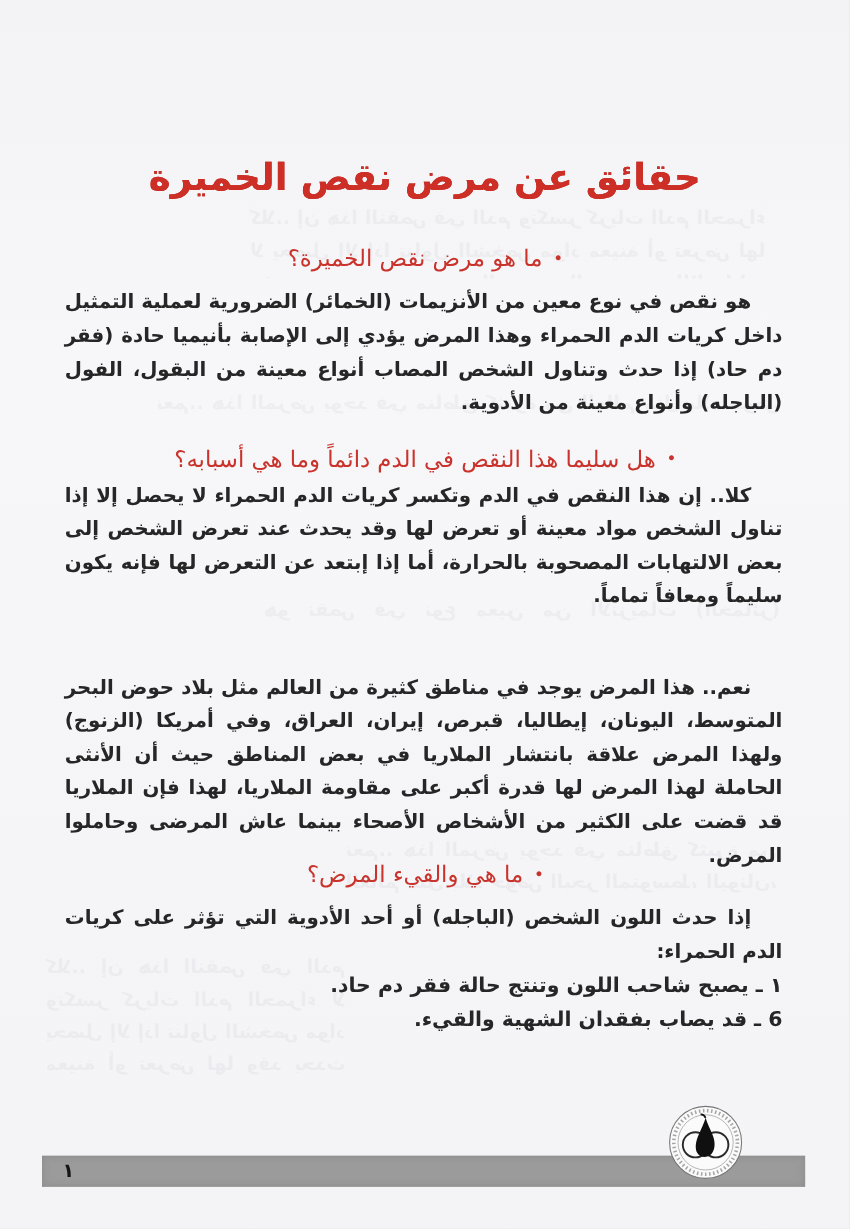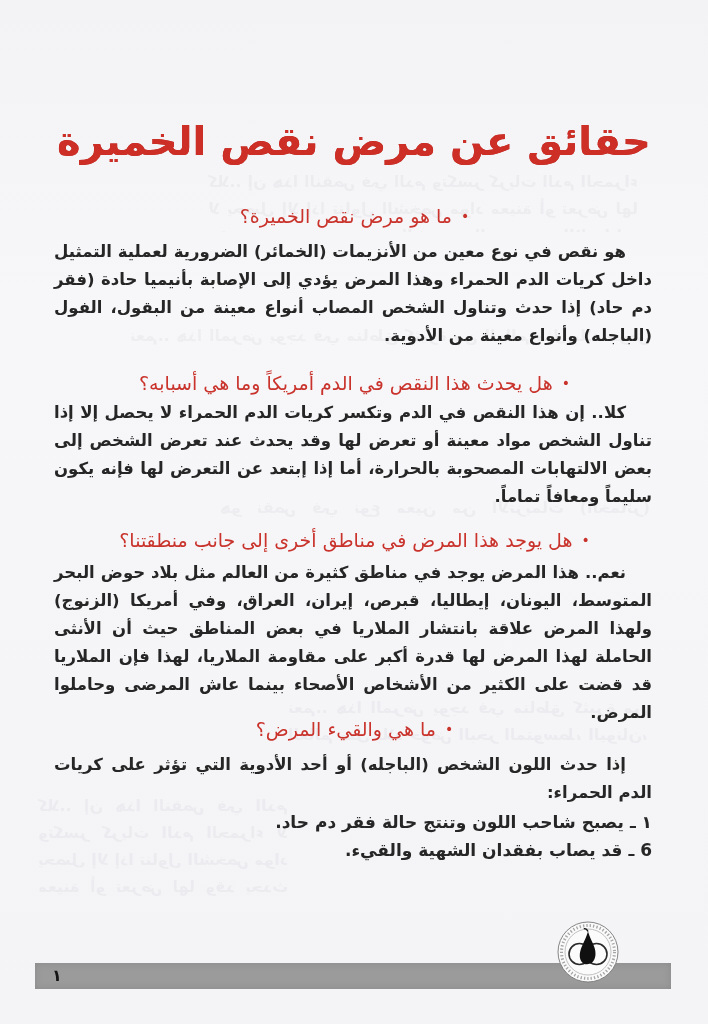--- a/index.html
+++ b/index.html
@@ -7,23 +7,23 @@
     width:708px;height:1024px;
     font-family:"DejaVu Sans","Liberation Sans",sans-serif;
     background:#e9e9ec;
   }
   .page{
     position:relative;width:708px;height:1024px;overflow:hidden;
     background:linear-gradient(180deg,#f3f3f6 0%,#f7f6f8 30%,#f5f4f7 70%,#f4f3f6 100%);
     direction:rtl;
   }
   .title{
-    position:absolute;top:118px;left:0;right:0;
+    position:absolute;top:130px;left:0;right:0;
     text-align:center;
-    font-size:40px;font-weight:bold;color:#cd2e26;
+    font-size:31px;font-weight:bold;color:#cd2e26;
     letter-spacing:0;
     text-shadow:0 0 .4px #b02620;
   }
   .section-heading{
     position:absolute;right:54px;left:55px;
     text-align:center;
     font-size:19px;font-weight:normal;color:#c9332c;
     line-height:28px;
   }
   .section-heading .bullet{
@@ -77,27 +77,24 @@
   <p class="ghost" style="top:792px;left:38px;width:250px;height:104px">كلا.. إن هذا النقص في الدم وتكسر كريات الدم الحمراء لا يحصل إلا إذا تناول الشخص مواد معينة أو تعرض لها وقد يحدث عند تعرض الشخص إلى بعض الالتهابات المصحوبة بالحرارة، أما إذا إبتعد عن التعرض لها فإنه يكون سليماً ومعافاً تماماً.</p>
 
   <div class="title">حقائق عن مرض نقص الخميرة</div>
 
   <div class="section-heading" style="top:202px">
     <span class="bullet">•</span><span>ما هو مرض نقص الخميرة؟</span>
   </div>
   <p class="body-text" style="top:238px">هو نقص في نوع معين من الأنزيمات (الخمائر) الضرورية لعملية التمثيل داخل كريات الدم الحمراء وهذا المرض يؤدي إلى الإصابة بأنيميا حادة (فقر دم حاد) إذا حدث وتناول الشخص المصاب أنواع معينة من البقول، الفول (الباجله) وأنواع معينة من الأدوية.</p>
 
   <div class="section-heading" style="top:369px">
-    <span class="bullet">•</span><span>هل يحدث هذا النقص في الدم أمريكاً وما هي أسبابه؟</span>
+    <span class="bullet">•</span><span>هل سليما هذا النقص في الدم دائماً وما هي أسبابه؟</span>
   </div>
   <p class="body-text" style="top:399px">كلا.. إن هذا النقص في الدم وتكسر كريات الدم الحمراء لا يحصل إلا إذا تناول الشخص مواد معينة أو تعرض لها وقد يحدث عند تعرض الشخص إلى بعض الالتهابات المصحوبة بالحرارة، أما إذا إبتعد عن التعرض لها فإنه يكون سليماً ومعافاً تماماً.</p>
 
-  <div class="section-heading" style="top:526px">
-    <span class="bullet">•</span><span>هل يوجد هذا المرض في مناطق أخرى إلى جانب منطقتنا؟</span>
-  </div>
   <p class="body-text" style="top:559px">نعم.. هذا المرض يوجد في مناطق كثيرة من العالم مثل بلاد حوض البحر المتوسط، اليونان، إيطاليا، قبرص، إيران، العراق، وفي أمريكا (الزنوج) ولهذا المرض علاقة بانتشار الملاريا في بعض المناطق حيث أن الأنثى الحاملة لهذا المرض لها قدرة أكبر على مقاومة الملاريا، لهذا فإن الملاريا قد قضت على الكثير من الأشخاص الأصحاء بينما عاش المرضى وحاملوا المرض.</p>
 
   <div class="section-heading" style="top:715px">
     <span class="bullet">•</span><span>ما هي والقيء المرض؟</span>
   </div>
   <p class="body-text" style="top:751px">إذا حدث اللون الشخص (الباجله) أو أحد الأدوية التي تؤثر على كريات الدم الحمراء:</p>
   <div class="list-block" style="top:808px">
     <div>١ ـ يصبح شاحب اللون وتنتج حالة فقر دم حاد.</div>
     <div>6 ـ قد يصاب بفقدان الشهية والقيء.</div>
   </div>

